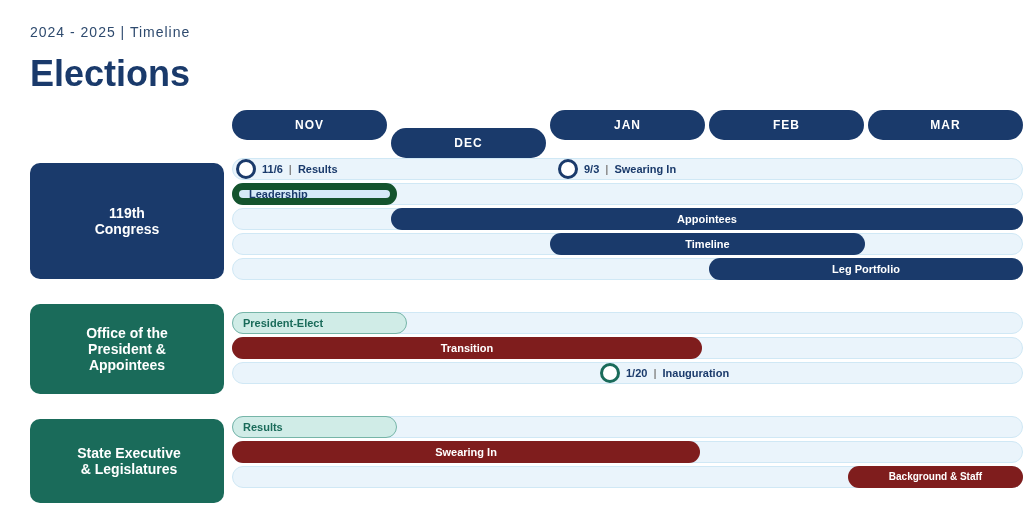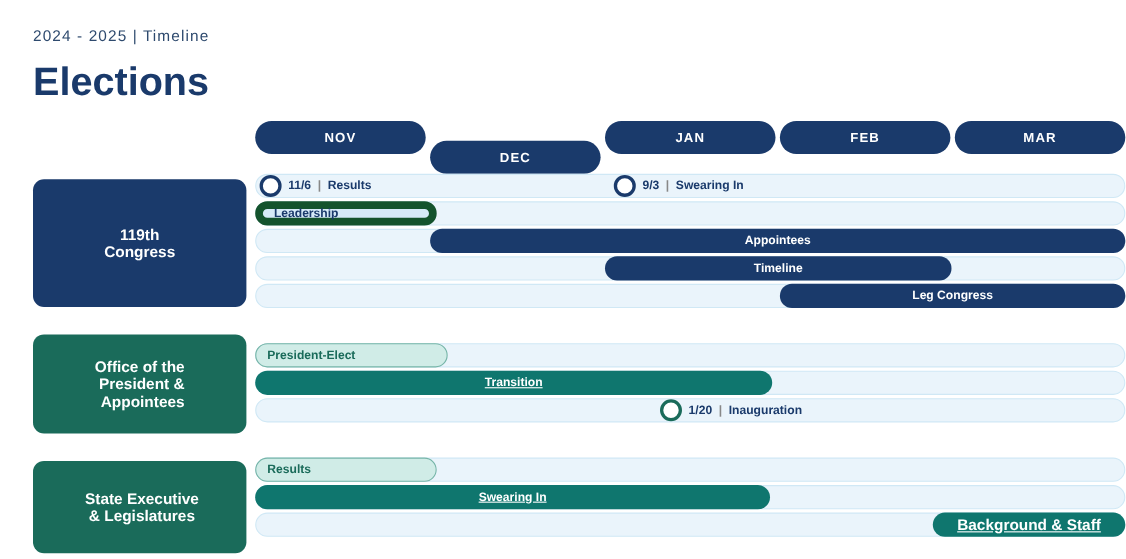--- a/index.html
+++ b/index.html
@@ -58,21 +58,20 @@
     }
     .category-label.congress {
       background: #1a3a6b;
       height: 116px;
       margin-bottom: 8px;
     }
     .category-label.president {
       background: #1a6b5a;
       height: 90px;
       margin-bottom: 8px;
-      text-align: right;
     }
     .category-label.state {
       background: #1a6b5a;
       height: 84px;
       padding-left: 16px;
     }
 
     .chart-area {
       flex: 1;
       display: flex;
@@ -123,21 +122,21 @@
       display: flex;
       align-items: center;
       font-size: 11px;
       font-weight: 600;
       padding: 0 10px;
       white-space: nowrap;
     }
 
     .bar.dark-blue { background: #1a3a6b; color: #fff; }
     .bar.light-blue-bg { background: #d6eaf8; color: #1a3a6b; border: 7px solid #14532d; }
-    .bar.teal { background: #0f766e; color: #fff; text-decoration: underline; }
+    .bar.teal { background: #7f1d1d; color: #fff; }
     .bar.light-teal { background: #d0ece7; color: #1a6b5a; border: 1px solid #76b5a8; }
 
     
     .milestone-row {
       height: 22px;
       position: relative;
       display: flex;
       align-items: center;
     }
     .milestone-bg {
@@ -244,21 +243,21 @@
         <div class="bar-row">
           <div class="milestone-bg"></div>
           <div class="bar dark-blue" style="left:318px; width:315px; justify-content:center;">
             <span>Timeline</span>
           </div>
         </div>
 
         <div class="bar-row">
           <div class="milestone-bg"></div>
           <div class="bar dark-blue" style="left:477px; width:314px; justify-content:center;">
-            <span>Leg Congress</span>
+            <span>Leg Portfolio</span>
           </div>
         </div>
       </div>
 
       <div style="height:8px;"></div>
 
       <div class="rows-area">
 
         <div class="bar-row">
           <div class="milestone-bg"></div>
@@ -298,21 +297,21 @@
 
         <div class="bar-row">
           <div class="milestone-bg"></div>
           <div class="bar teal" style="left:0px; width:468px; justify-content:center;">
             <span>Swearing In</span>
           </div>
         </div>
 
         <div class="bar-row">
           <div class="milestone-bg"></div>
-          <div class="bar teal" style="left:616px; width:175px; justify-content:center; font-size:14px;">
+          <div class="bar teal" style="left:616px; width:175px; justify-content:center; font-size:10px;">
             <span>Background &amp; Staff</span>
           </div>
         </div>
       </div>
 
     </div>
   </div>
 </div>
 
 </body></html>

